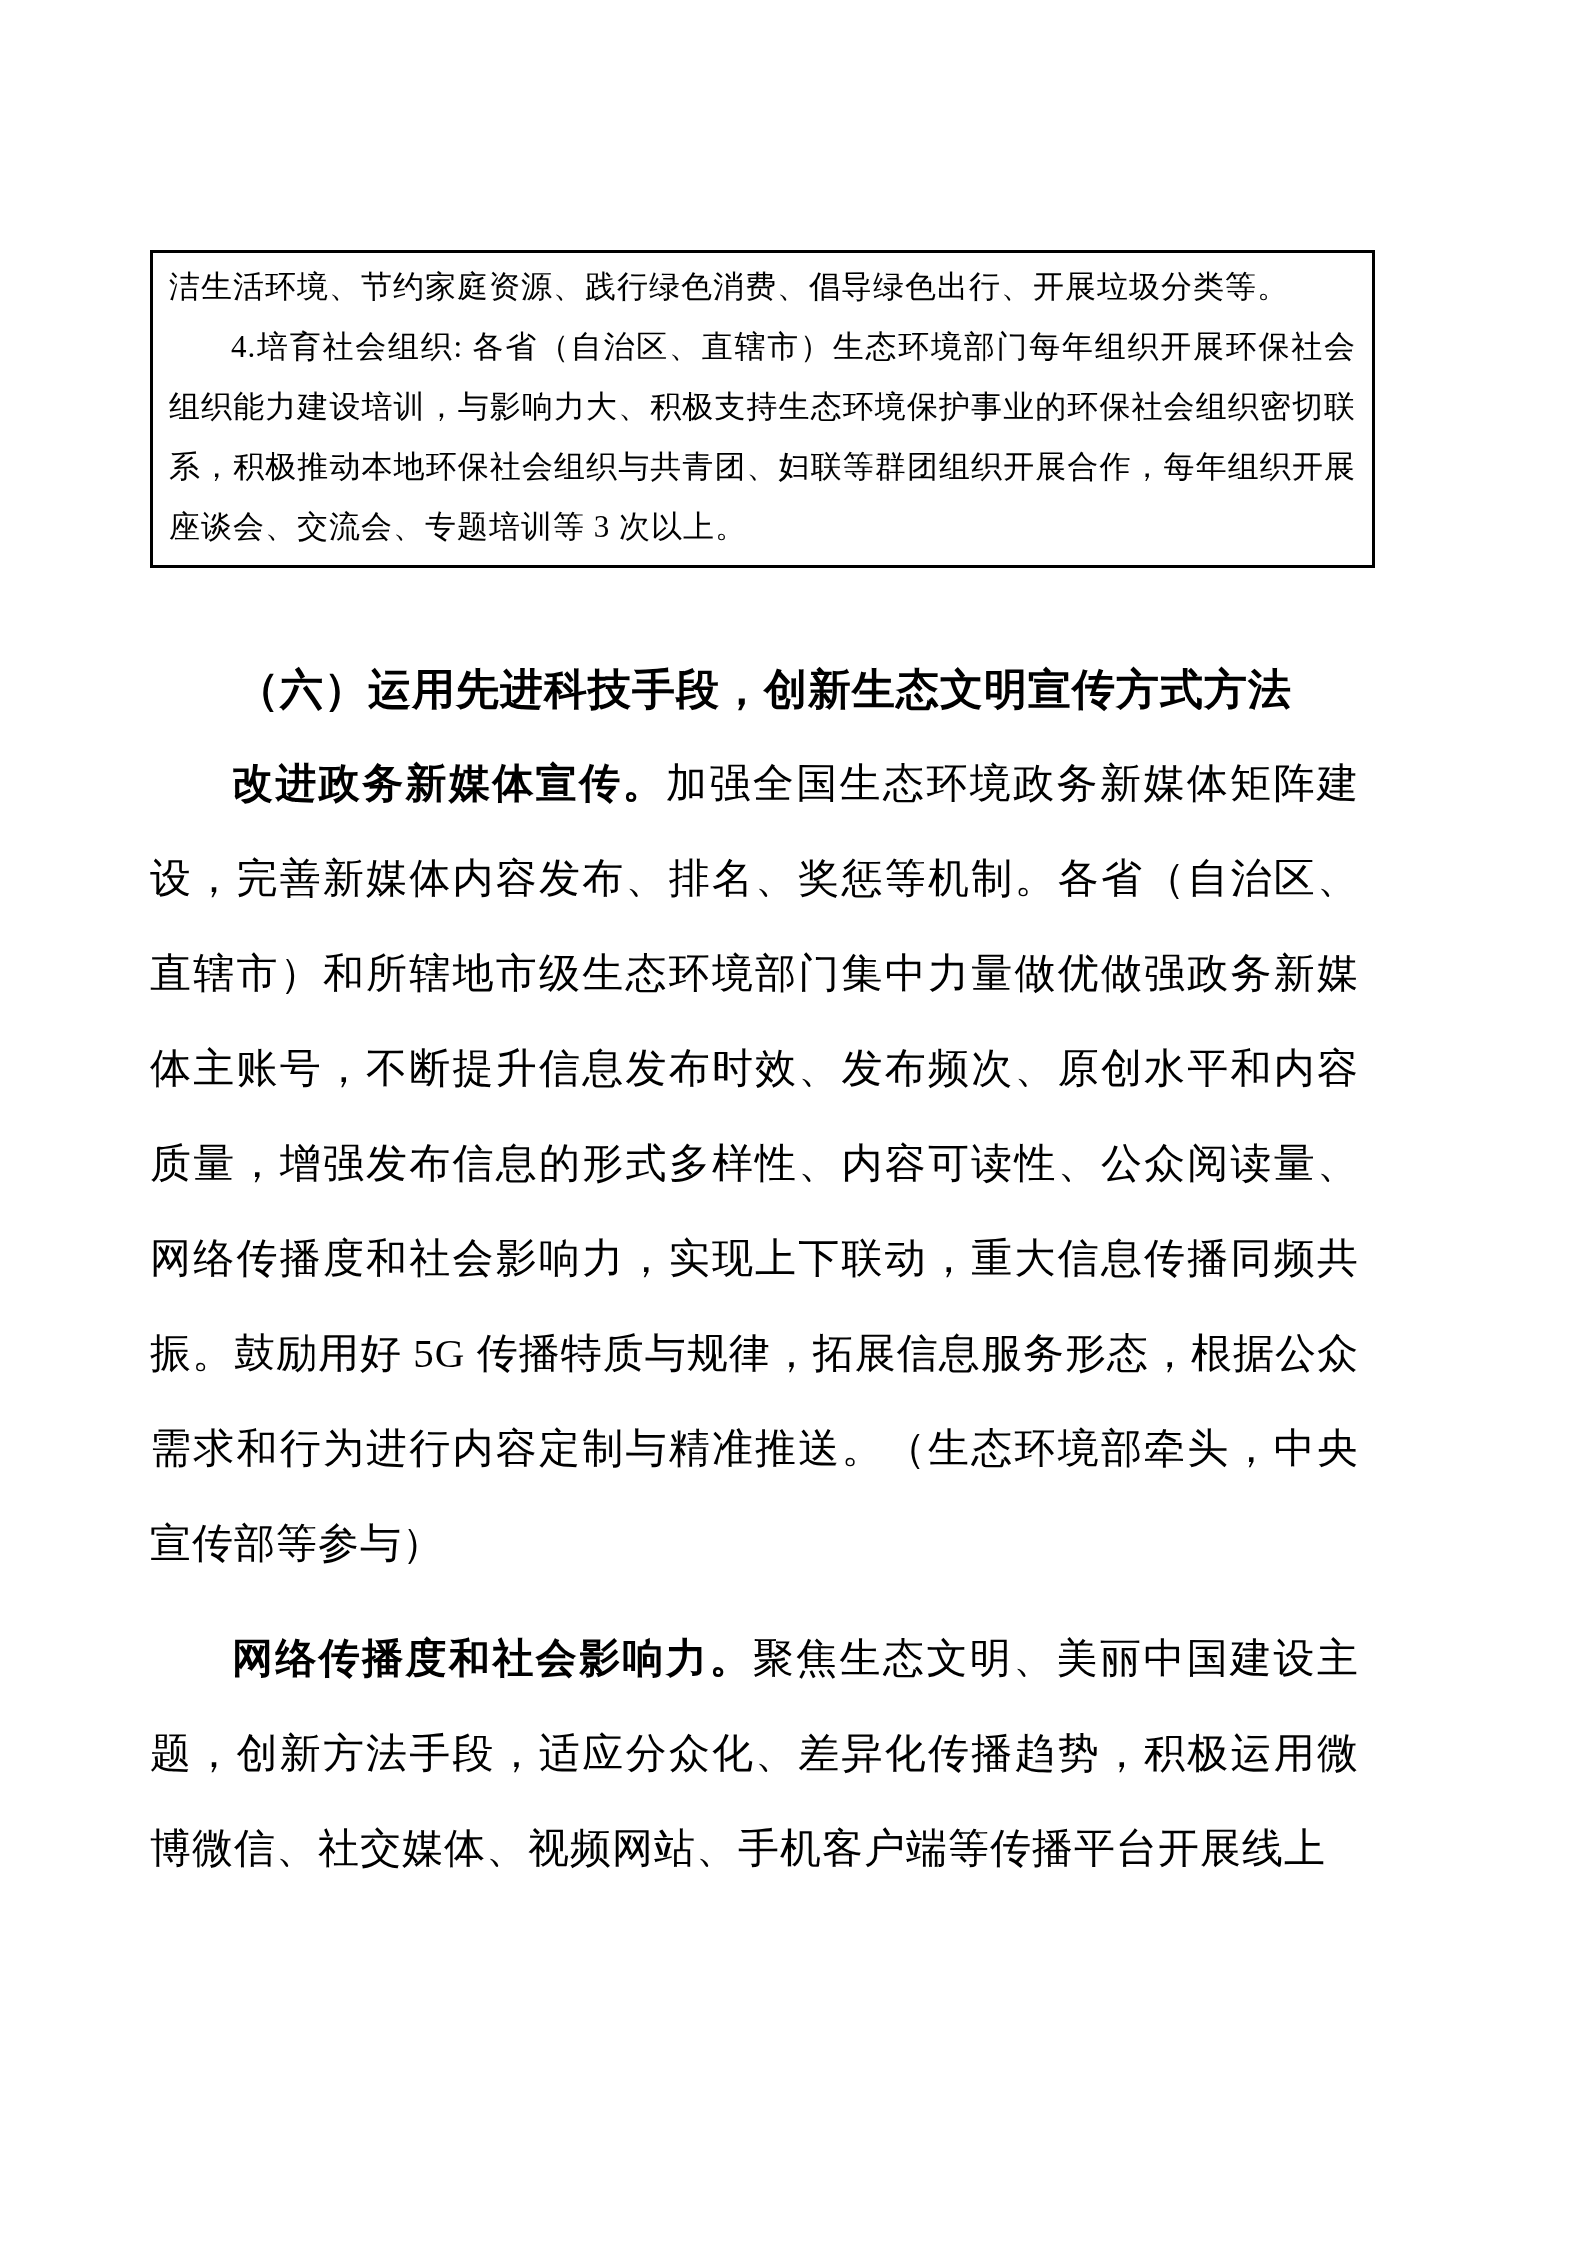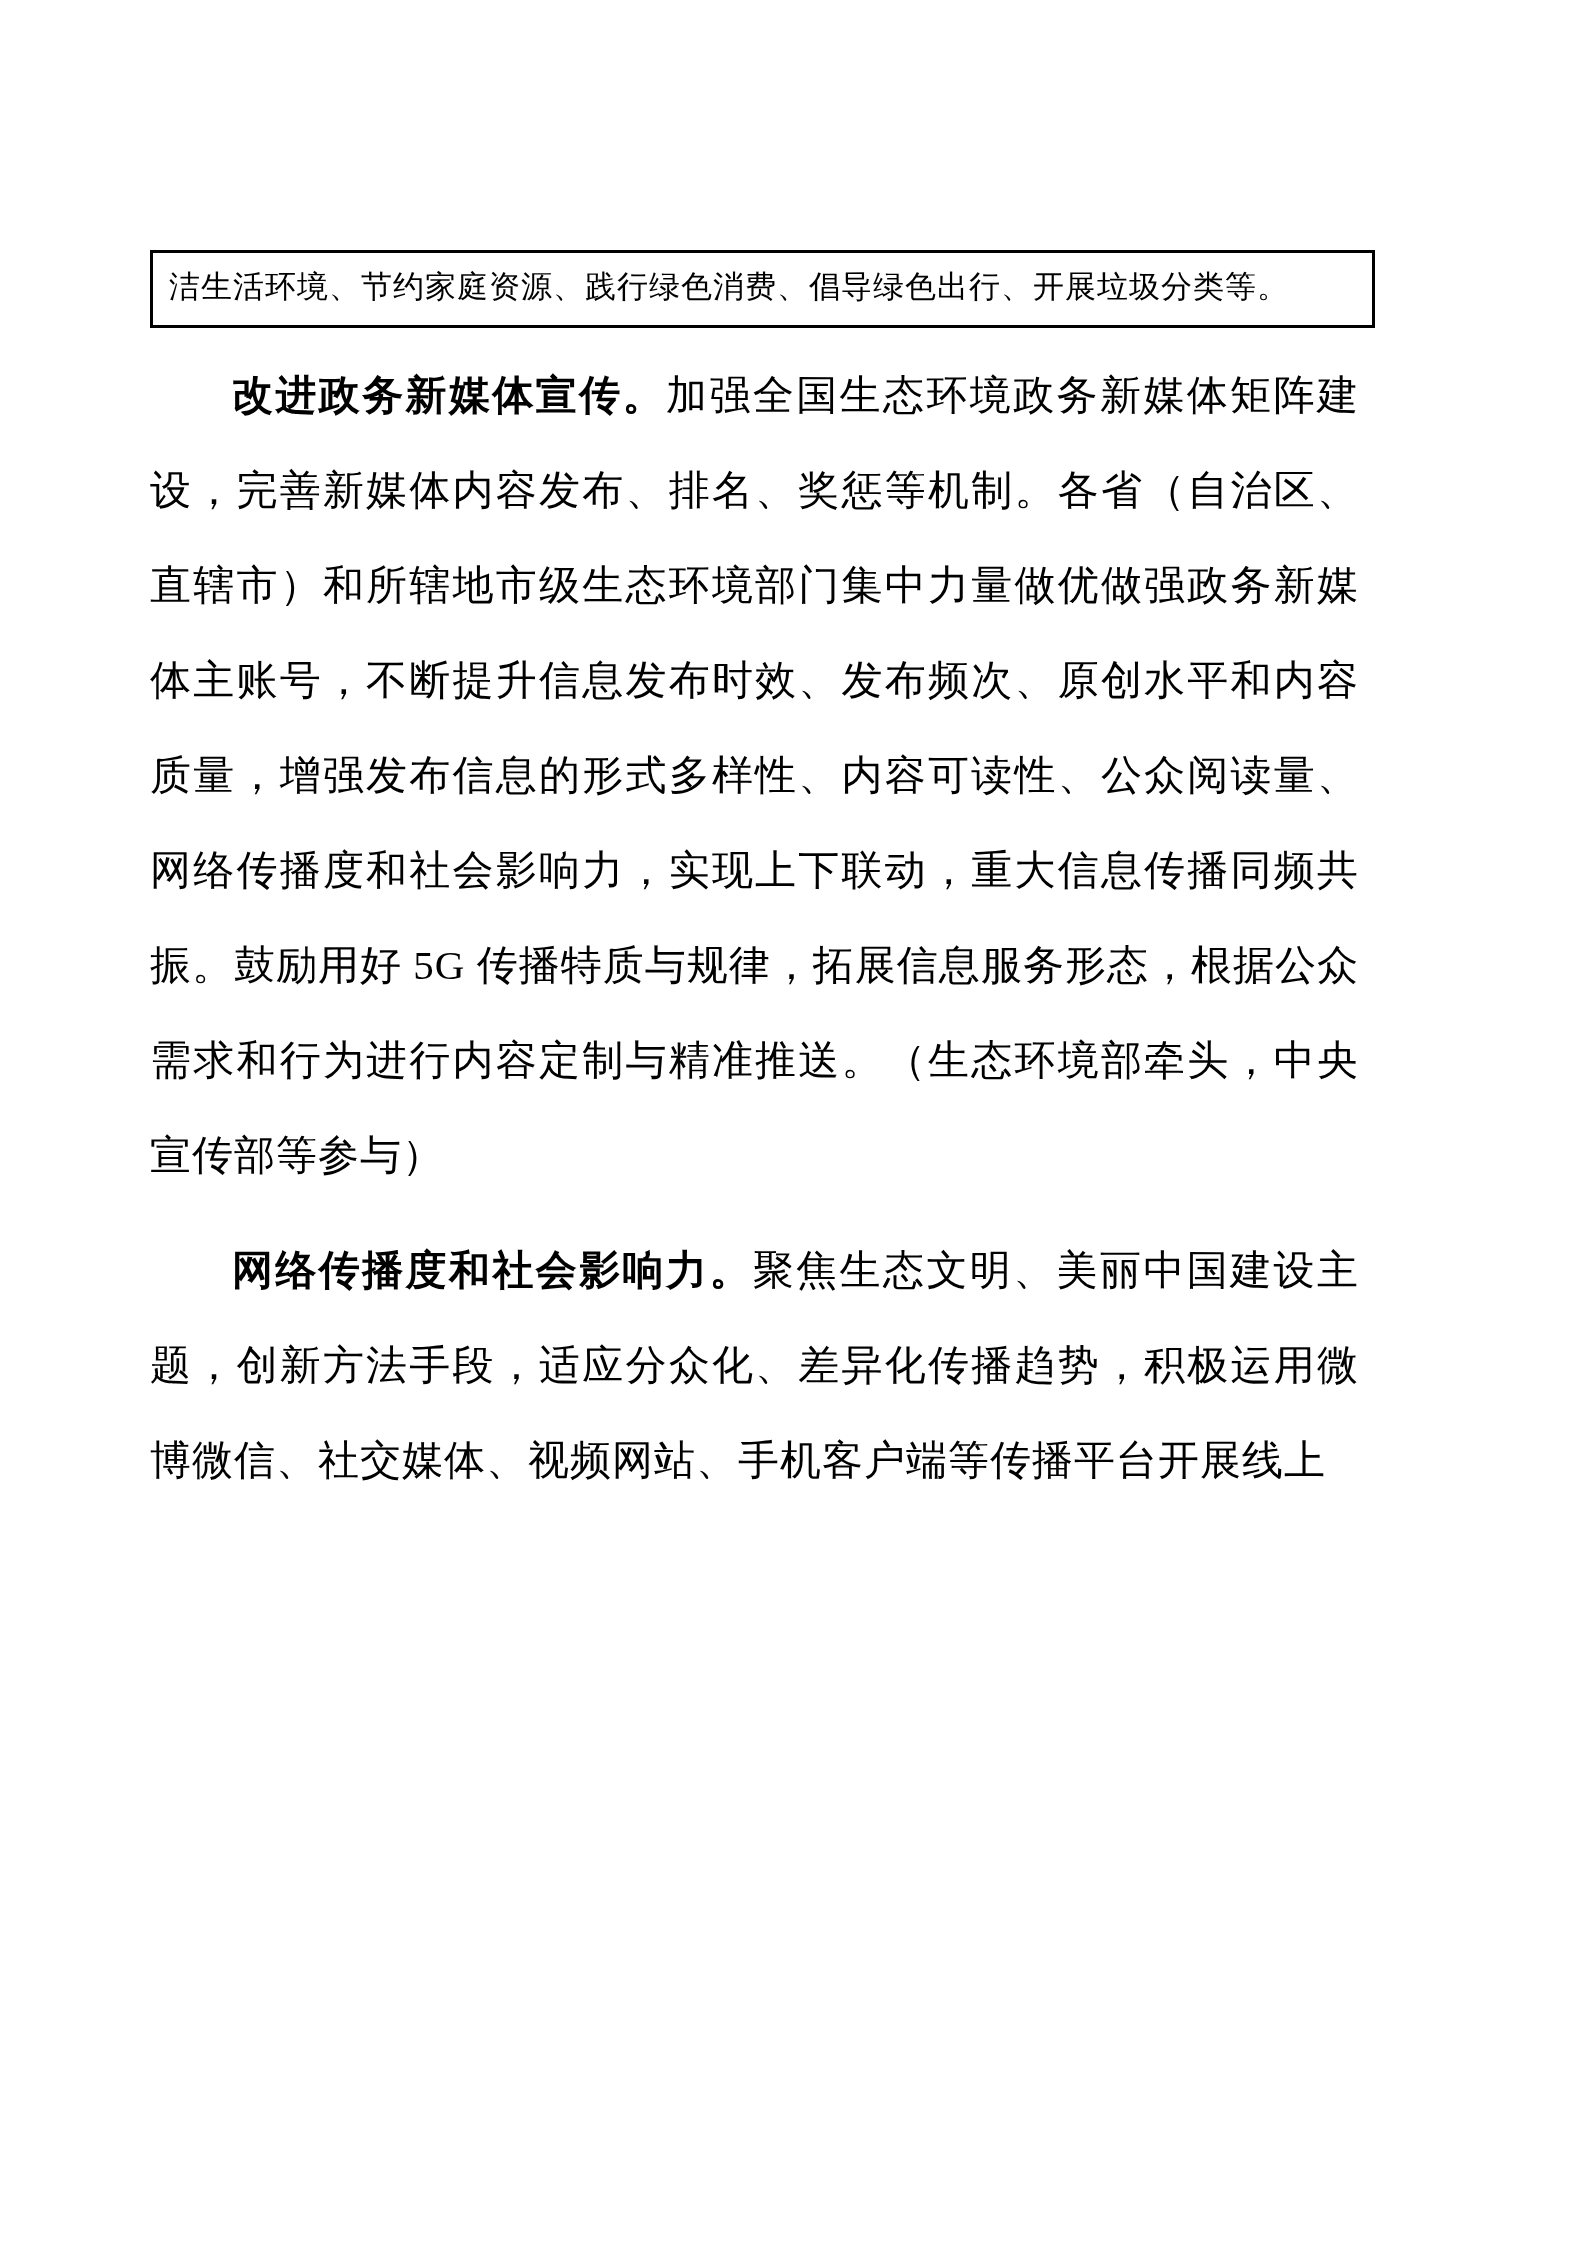--- a/index.html
+++ b/index.html
@@ -54,22 +54,24 @@
   }
   .body-para .lead { font-weight: bold; }
 </style>
 </head>
 <body>
 
 <div class="page">
 
   <div class="boxed-section">
     <p>洁生活环境、节约家庭资源、践行绿色消费、倡导绿色出行、开展垃圾分类等。</p>
+    <p class="indent">4.培育社会组织: 各省（自治区、直辖市）生态环境部门每年组织开展环保社会组织能力建设培训，与影响力大、积极支持生态环境保护事业的环保社会组织密切联系，积极推动本地环保社会组织与共青团、妇联等群团组织开展合作，每年组织开展座谈会、交流会、专题培训等 3 次以上。</p>
   </div>
 
+  <h2 class="section-heading">（六）运用先进科技手段，创新生态文明宣传方式方法</h2>
 
   <p class="body-para">
     <span class="lead">改进政务新媒体宣传。</span><span>加强全国生态环境政务新媒体矩阵建设，完善新媒体内容发布、排名、奖惩等机制。各省（自治区、直辖市）和所辖地市级生态环境部门集中力量做优做强政务新媒体主账号，不断提升信息发布时效、发布频次、原创水平和内容质量，增强发布信息的形式多样性、内容可读性、公众阅读量、网络传播度和社会影响力，实现上下联动，重大信息传播同频共振。鼓励用好 5G 传播特质与规律，拓展信息服务形态，根据公众需求和行为进行内容定制与精准推送。（生态环境部牵头，中央宣传部等参与）</span>
   </p>
 
   <p class="body-para">
     <span class="lead">网络传播度和社会影响力。</span><span>聚焦生态文明、美丽中国建设主题，创新方法手段，适应分众化、差异化传播趋势，积极运用微博微信、社交媒体、视频网站、手机客户端等传播平台开展线上</span>
   </p>
 
 </div>

